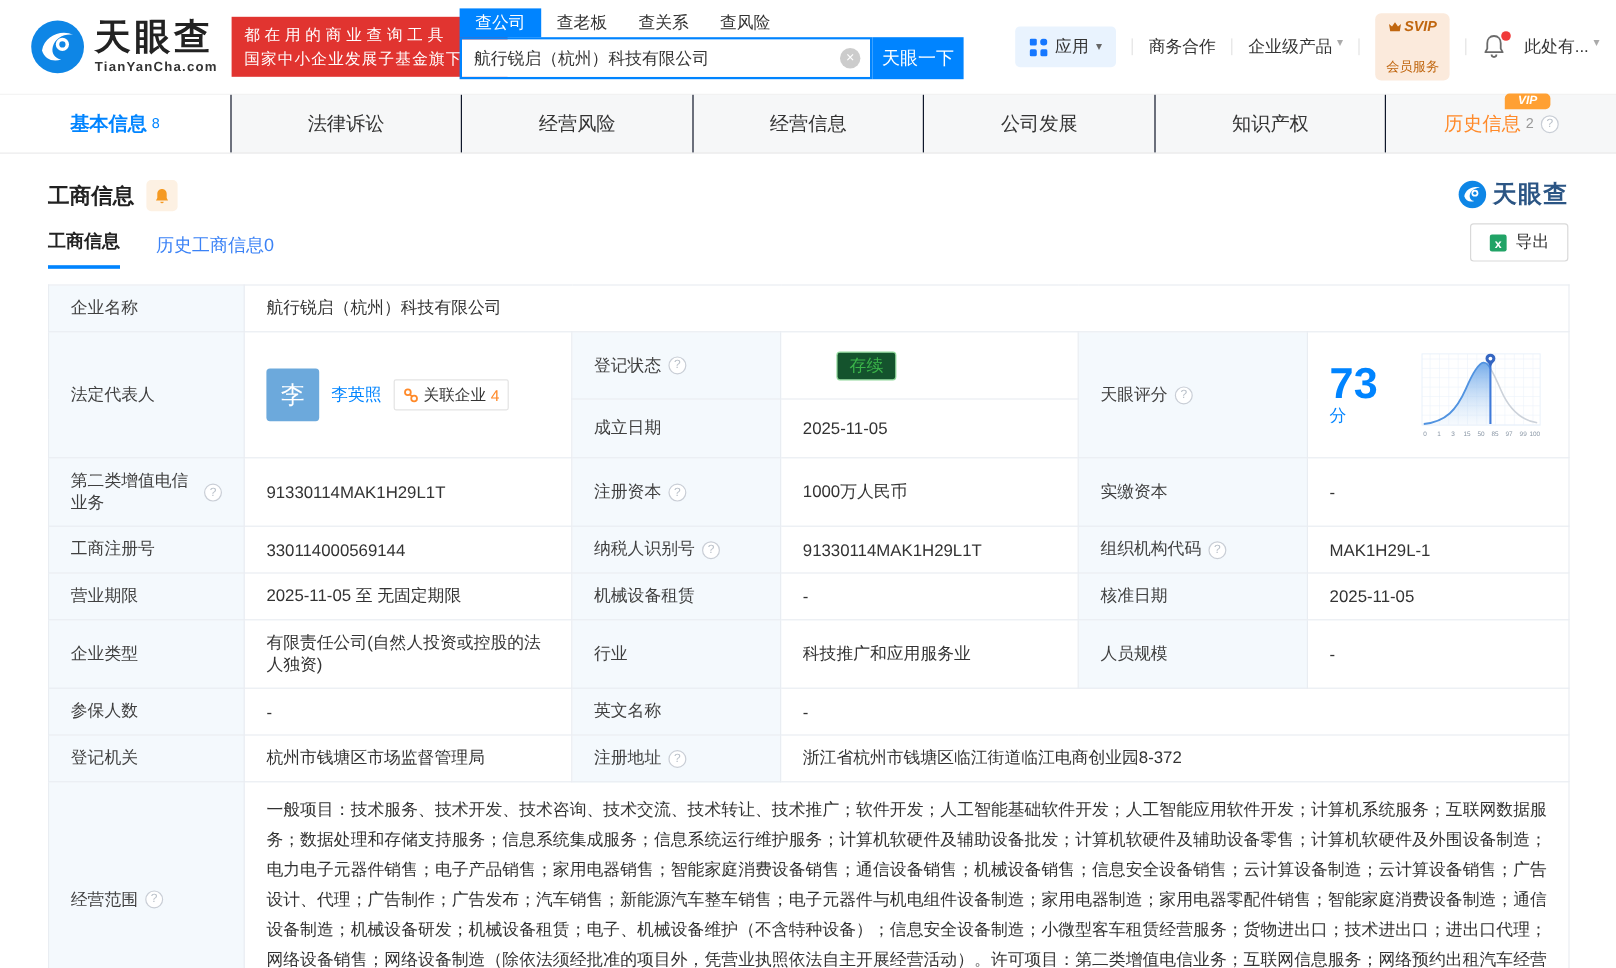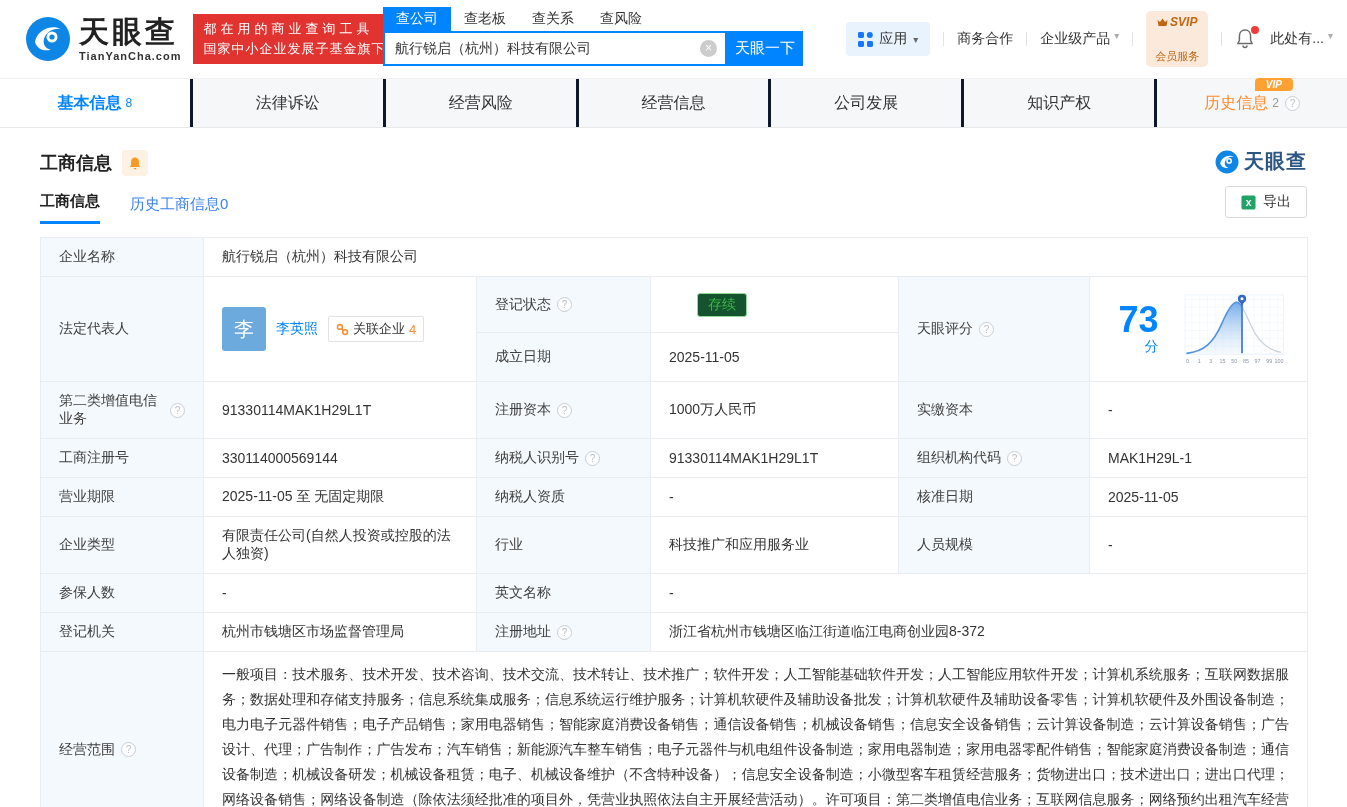--- a/index.html
+++ b/index.html
@@ -37,21 +37,21 @@
   .nav-link { cursor:pointer; color:#333; display:flex; align-items:flex-start; gap:4px; }
   .svip-badge { background:#fbeadc; border-radius:5px; padding:4px 9px; text-align:center; cursor:pointer; line-height:1.25; }
   .svip-top { color:#c0660f; font-size:12px; font-weight:bold; font-style:italic; display:flex; align-items:center; gap:2px; justify-content:center;}
   .svip-bottom { color:#c0660f; font-size:11px;margin-top:20px; }
   .bell-wrap { position:relative; cursor:pointer; width:22px; height:22px; }
   .red-dot { position:absolute; top:-2px; right:-2px; width:8px; height:8px; border-radius:50%; background:#f03b3b; }
 
   
   .page-tabs { height:50px; display:flex; background:#f6f7f8; border-top:1px solid #f0f0f0; border-bottom:1px solid #e9e9e9; }
   .page-tab { flex:1; display:flex; align-items:center; justify-content:center; font-size:16px; color:#333;
-    cursor:pointer; border-right:3px solid #0f172a; position:relative; }
+    cursor:pointer; border-right:1px solid #0f172a; position:relative; }
   .page-tab:last-child { border-right:none; }
   .page-tab.active { background:#fff; color:#0084ff; font-weight:bold; }
   .tab-count { font-size:12px; margin-left:4px; font-weight:normal; }
   .page-tab.active .tab-count { color:#0084ff; }
   .page-tab.history { color:#ff8a2a; }
   .page-tab.history .tab-count { color:#999; }
   .hist-wrap { position:relative; display:flex; align-items:center; }
   .vip-tag { position:absolute; top:-15px; right:-14px; background:#ffa033; color:#fff; font-size:10px; font-weight:bold;
     font-style:italic; padding:1px 11px; border-radius:4px 4px 4px 0; }
   .qmark { display:inline-block; width:15px; height:15px; border-radius:50%; border:1px solid #c9ced6; color:#b9c0c9;
@@ -85,21 +85,21 @@
   .avatar { width:44px; height:44px; background:#6ca9dc; color:#fff; font-size:20px; border-radius:3px;
     display:flex; align-items:center; justify-content:center; cursor:pointer; flex:none; }
   .rep-name { color:#0084ff; cursor:pointer; }
   .related-badge { display:inline-flex; align-items:center; gap:4px; border:1px solid #e3e3e3; border-radius:2px;
     padding:3px 7px; font-size:13px; color:#333; cursor:pointer; background:#fff; }
   .related-count { color:#ff8a2a; }
 
   .status-badge { display:inline-block; padding:2px 10px; color:#3bb54a; background:#14532d;
     border:1px solid #8fd89a; border-radius:3px; font-size:14px;margin-left:28px; }
 
-  .score-cell { display:flex; align-items:center; gap:20px; padding:4px 0;text-align:right; }
+  .score-cell { display:flex; align-items:center; gap:20px; padding:4px 0; }
   .score-num { font-size:36px; font-weight:bold; color:#0084ff; line-height:1; }
   .score-unit { font-size:14px; color:#0084ff; }
   .scope-text { line-height:25px; text-align:justify; }
 
   svg text { font-family:"Liberation Sans","DejaVu Sans",sans-serif; }
 </style>
 </head>
 <body>
 
 <div class="header">
@@ -391,21 +391,21 @@
 
   <tr>
     <td class="lbl">
       <span class="lbl-inner">
             <span>营业期限</span>
           </span>
     </td>
     <td>2025-11-05 至 无固定期限</td>
     <td class="lbl">
       <span class="lbl-inner">
-            <span>纳税人资质</span>
+            <span>机械设备租赁</span>
           </span>
     </td>
     <td>-</td>
     <td class="lbl">
       <span class="lbl-inner">
             <span>核准日期</span>
           </span>
     </td>
     <td>2025-11-05</td>
   </tr>

